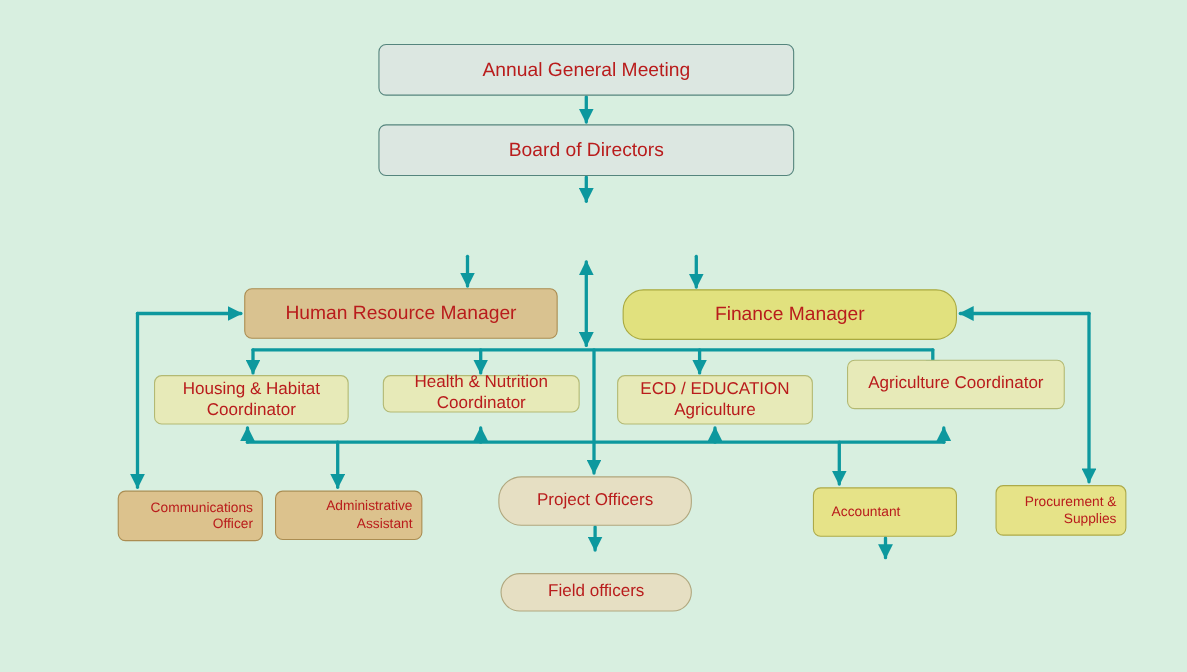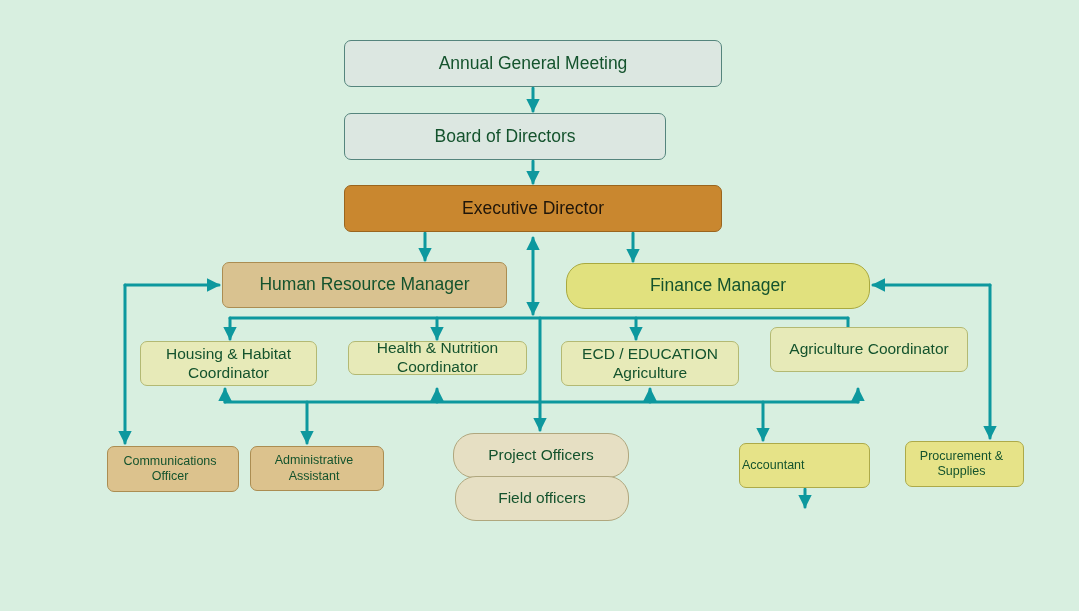--- a/index.html
+++ b/index.html
@@ -23,28 +23,28 @@
   }
   .node {
     position: absolute;
     box-sizing: border-box;
     border-radius: 7px;
     border: 1.6px solid #888;
     display: flex;
     align-items: center;
     justify-content: center;
     text-align: center;
-    color: #14532d;
+    color: #b91c1c;
     line-height: 1.22;
     padding: 3px 8px;
   }
   .fs-lg { font-size: 17.5px; }
   .fs-md { font-size: 15.5px; }
   .fs-sm { font-size: 12.5px; }
-  .align-left { justify-content: flex-start; text-align: center; padding-left: 2px; }
+  .align-left { justify-content: flex-start; text-align: right; padding-left: 16px; }
   .style-light      { background: #dce7e1; border-color: #55857d; }
   .style-exec       { background: #c9872f; border-color: #9a651e; color: #20160a; }
   .style-tan        { background: #d9c290; border-color: #ab8d52; }
   .style-yellowgreen{ background: #e1e17e; border-color: #a9a93f; border-radius: 19px; }
   .style-pale       { background: #e7eab8; border-color: #b3b973; }
   .style-tansmall   { background: #dcc28d; border-color: #ab8d52; }
   .style-beige      { background: #e6dfc3; border-color: #b0a77e; border-radius: 21px; }
   .style-yellow     { background: #e6e388; border-color: #adaa49; }
 </style>
 </head>
@@ -92,42 +92,41 @@
       <line x1="540" y1="318" x2="540" y2="430" marker-end="url(#arrow)"></line>
 
       <line x1="541" y1="479" x2="541" y2="500" marker-end="url(#arrow)"></line>
 
       <line x1="805" y1="489" x2="805" y2="507" marker-end="url(#arrow)"></line>
     </g>
   </svg>
 
   <div class="node fs-lg style-light" style="left:344px;top:40px;width:378px;height:47px">Annual General Meeting</div>
 
-  <div class="node fs-lg style-light" style="left:344px;top:113px;width:322px;height:47px">Board of Directors</div>
+  <div class="node fs-lg style-light" style="left:344px;top:113px;width:378px;height:47px">Board of Directors</div>
 
-  <div class="node fs-lg style-exec" style="left:344px;top:185px;width:378px;height:47px">Executive Director</div>
 
   <div class="node fs-lg style-tan" style="left:222px;top:262px;width:285px;height:46px">Human Resource Manager</div>
 
   <div class="node fs-lg style-yellowgreen" style="left:566px;top:263px;width:304px;height:46px">Finance Manager</div>
 
   <div class="node fs-md style-pale" style="left:140px;top:341px;width:177px;height:45px">Housing &amp; Habitat Coordinator</div>
 
   <div class="node fs-md style-pale" style="left:348px;top:341px;width:179px;height:34px">Health &amp; Nutrition Coordinator</div>
 
   <div class="node fs-md style-pale" style="left:561px;top:341px;width:178px;height:45px">ECD / EDUCATION Agriculture</div>
 
   <div class="node fs-md style-pale" style="left:770px;top:327px;width:198px;height:45px">Agriculture Coordinator</div>
 
   <div class="node fs-sm style-tansmall align-left" style="left:107px;top:446px;width:132px;height:46px">Communications Officer</div>
 
   <div class="node fs-sm style-tansmall align-left" style="left:250px;top:446px;width:134px;height:45px">Administrative Assistant</div>
 
   <div class="node fs-md style-beige" style="left:453px;top:433px;width:176px;height:45px">Project Officers</div>
 
-  <div class="node fs-md style-beige" style="left:455px;top:476px;width:174px;height:45px">Field officers</div>
+  <div class="node fs-md style-beige" style="left:455px;top:521px;width:174px;height:35px">Field officers</div>
 
   <div class="node fs-sm style-yellow align-left" style="left:739px;top:443px;width:131px;height:45px">Accountant</div>
 
   <div class="node fs-sm style-yellow align-left" style="left:905px;top:441px;width:119px;height:46px">Procurement &amp; Supplies</div>
 
 
 </div>
 
 </body></html>

